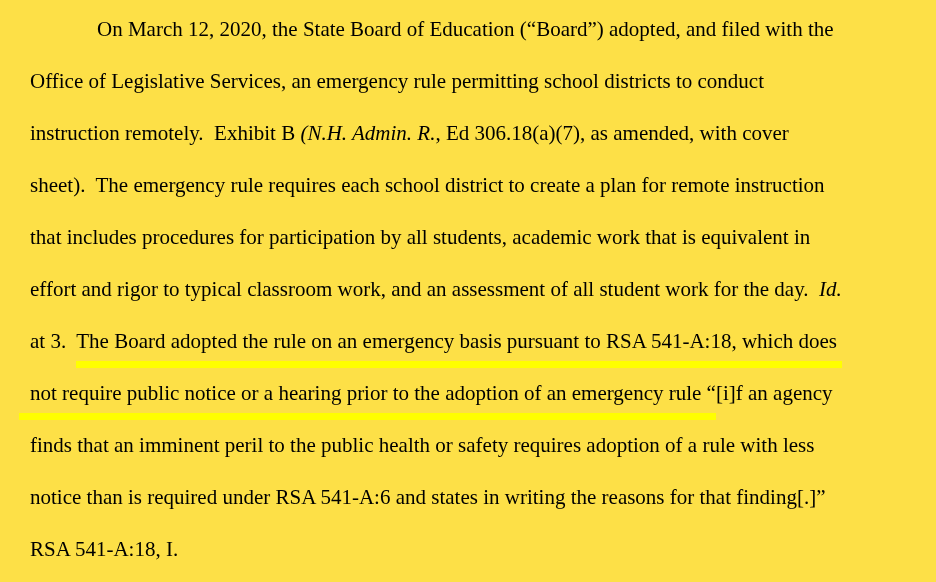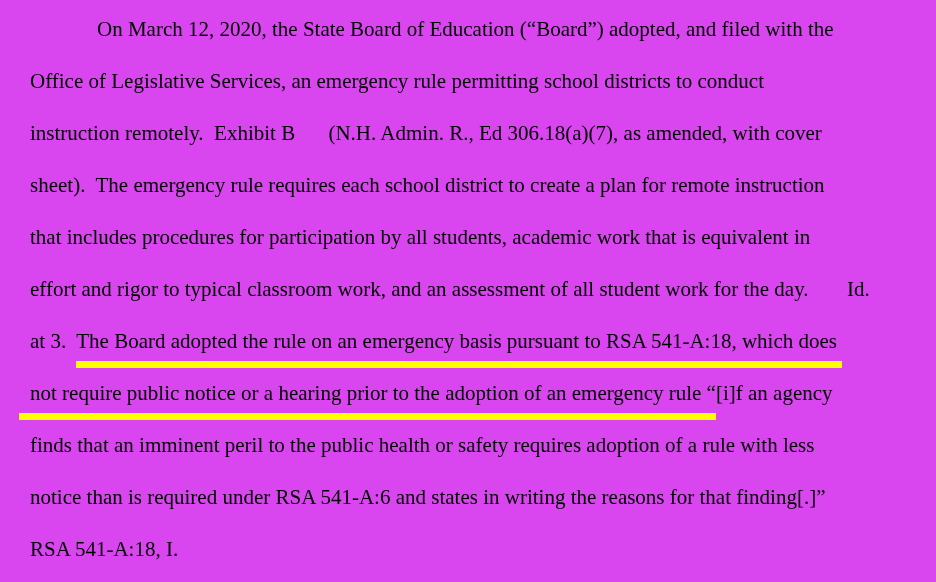--- a/index.html
+++ b/index.html
@@ -9,41 +9,41 @@
     height: 582px;
     overflow: hidden;
   }
   body {
     background: #ffffff;
   }
   .page {
     position: absolute;
     left: 0; top: 0;
     width: 936px; height: 582px;
-    background: #d946ef;
+    background: #fde047;
   }
   .paragraph {
     position: absolute;
     left: 30px;
     top: 3px;
     width: 896px;
     font-family: "Liberation Serif", "DejaVu Serif", serif;
     font-size: 21px;
     line-height: 52px;
     color: #000000;
     white-space: pre;
   }
   .line {
     height: 52px;
   }
   .line.indent {
     text-indent: 67px;
   }
   .italic {
-    margin-left: 28px;
+    font-style: italic;
   }
   .hl {
     border-bottom: 7px solid #ffff00;
     padding-bottom: 8px;
   }
   .hl-left {
     margin-left: -11px;
     padding-left: 11px;
   }
 </style>

